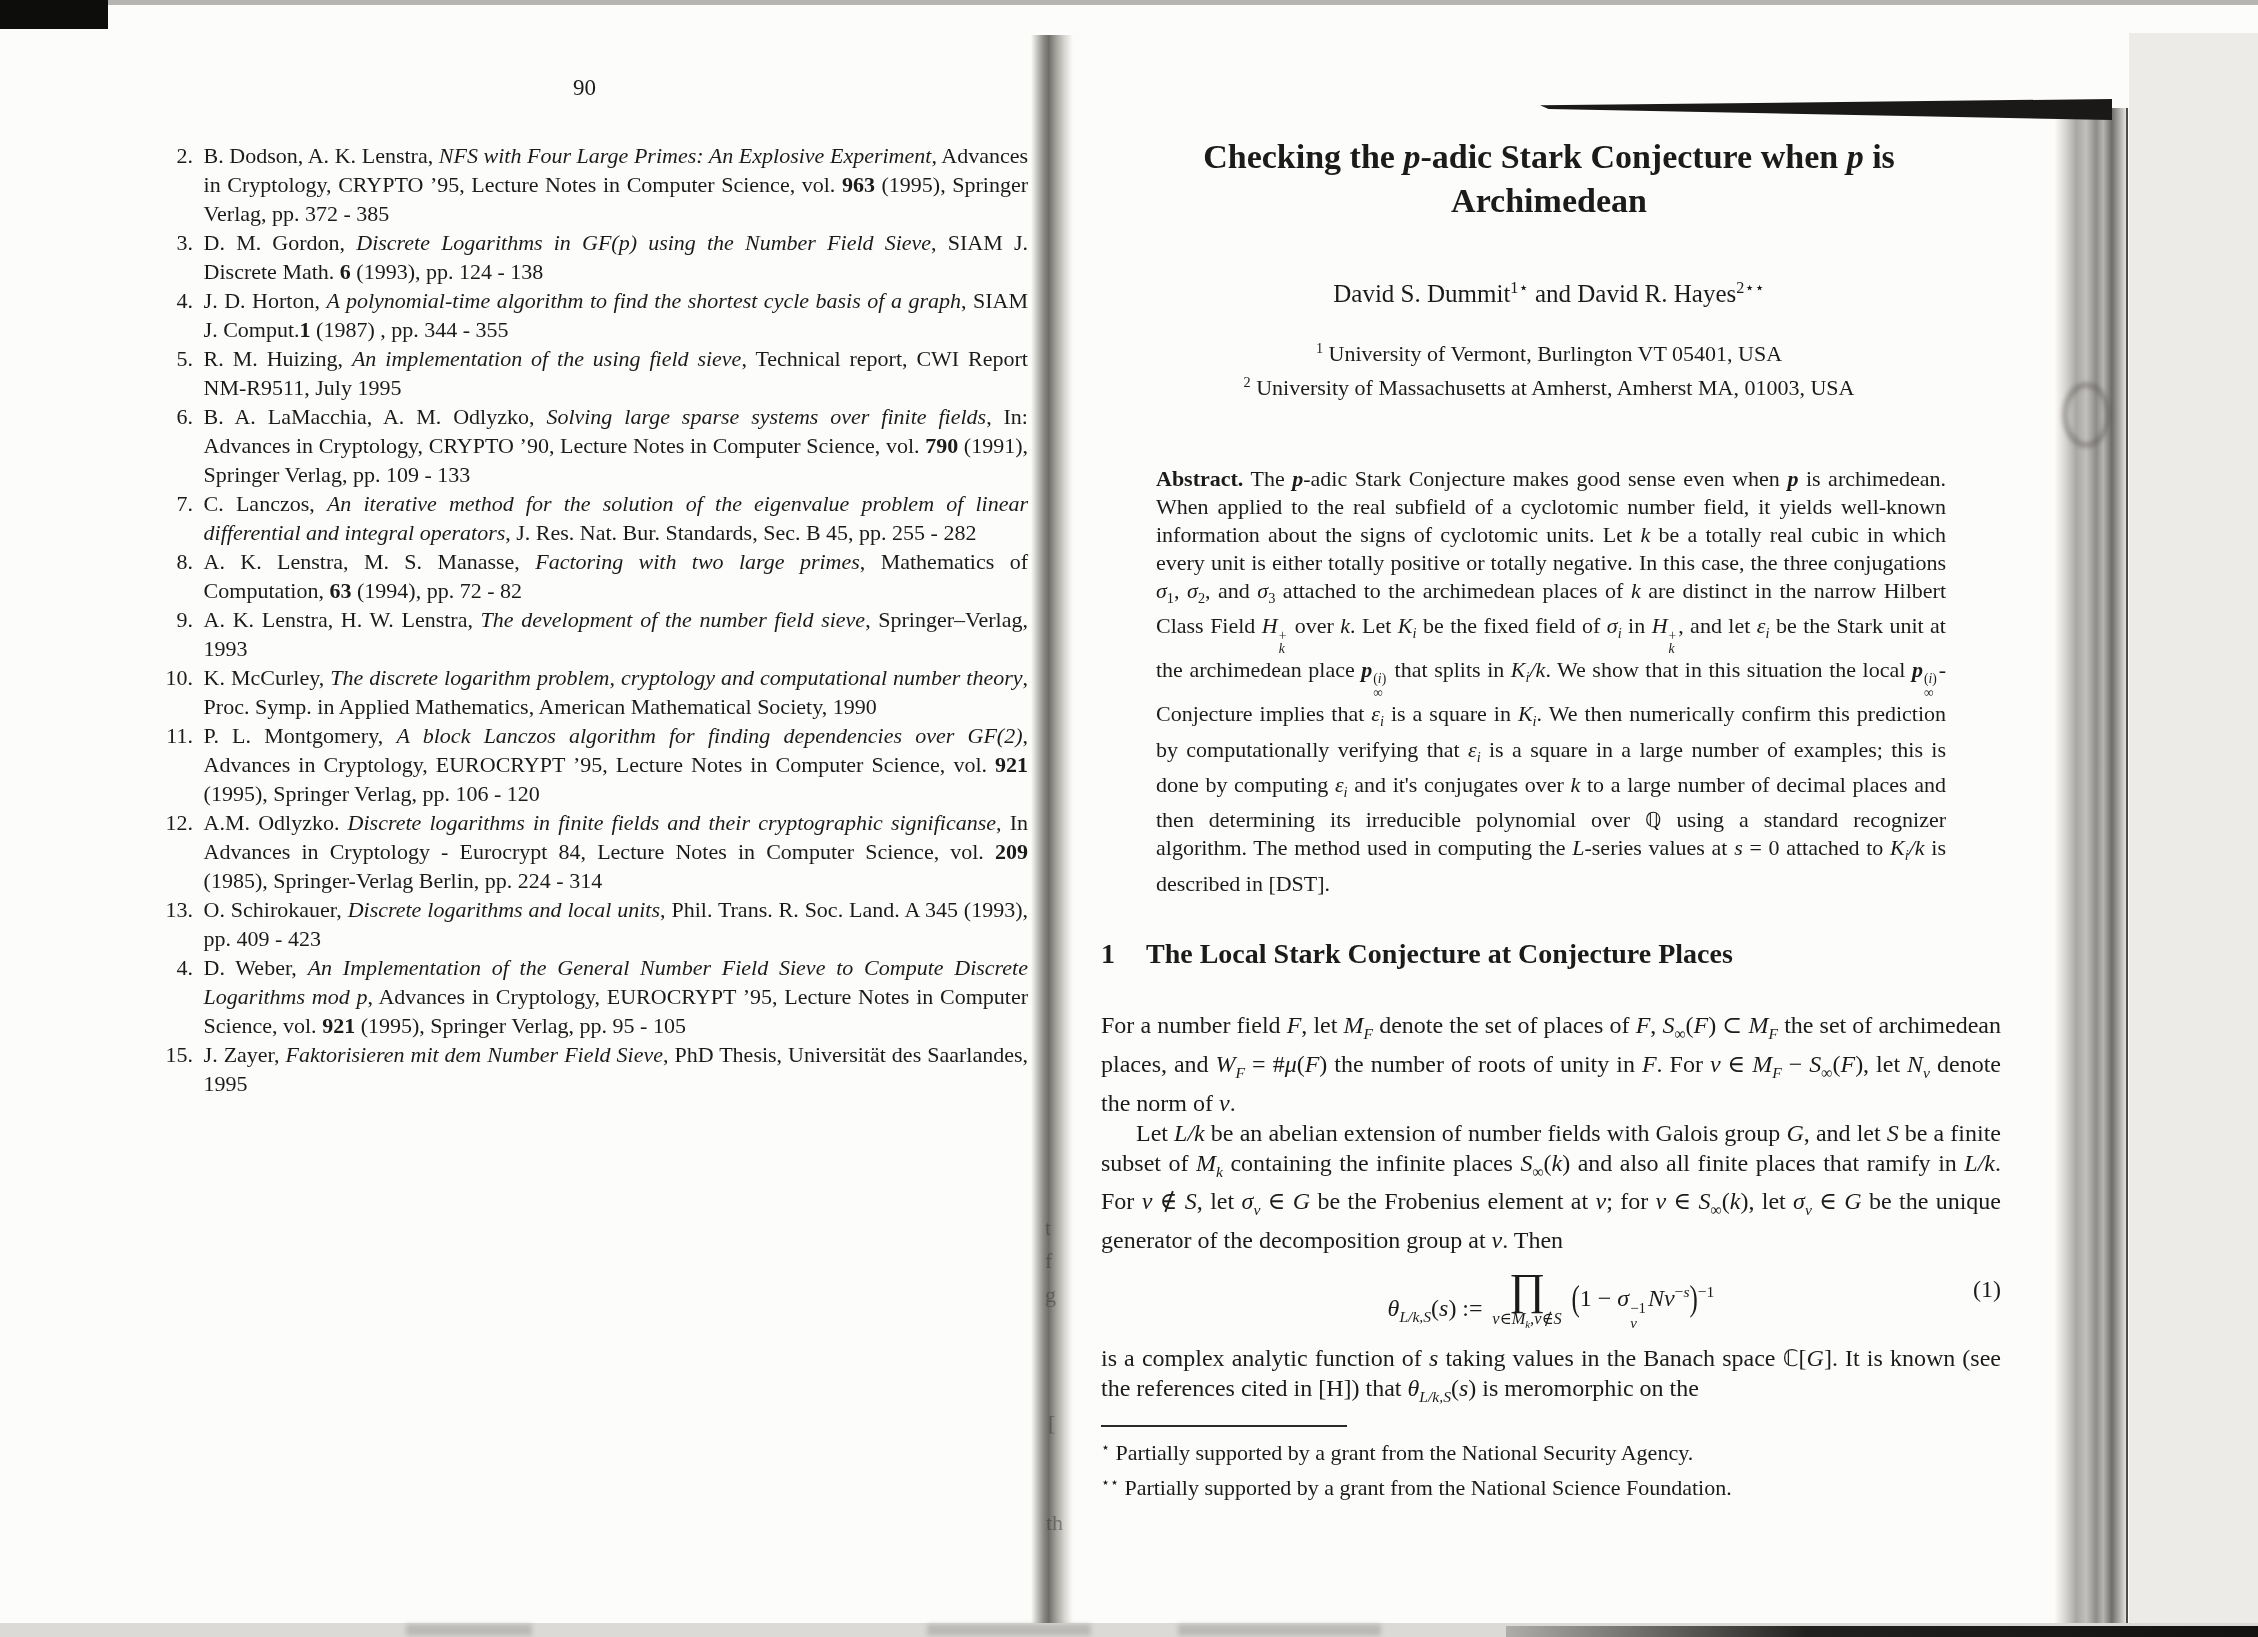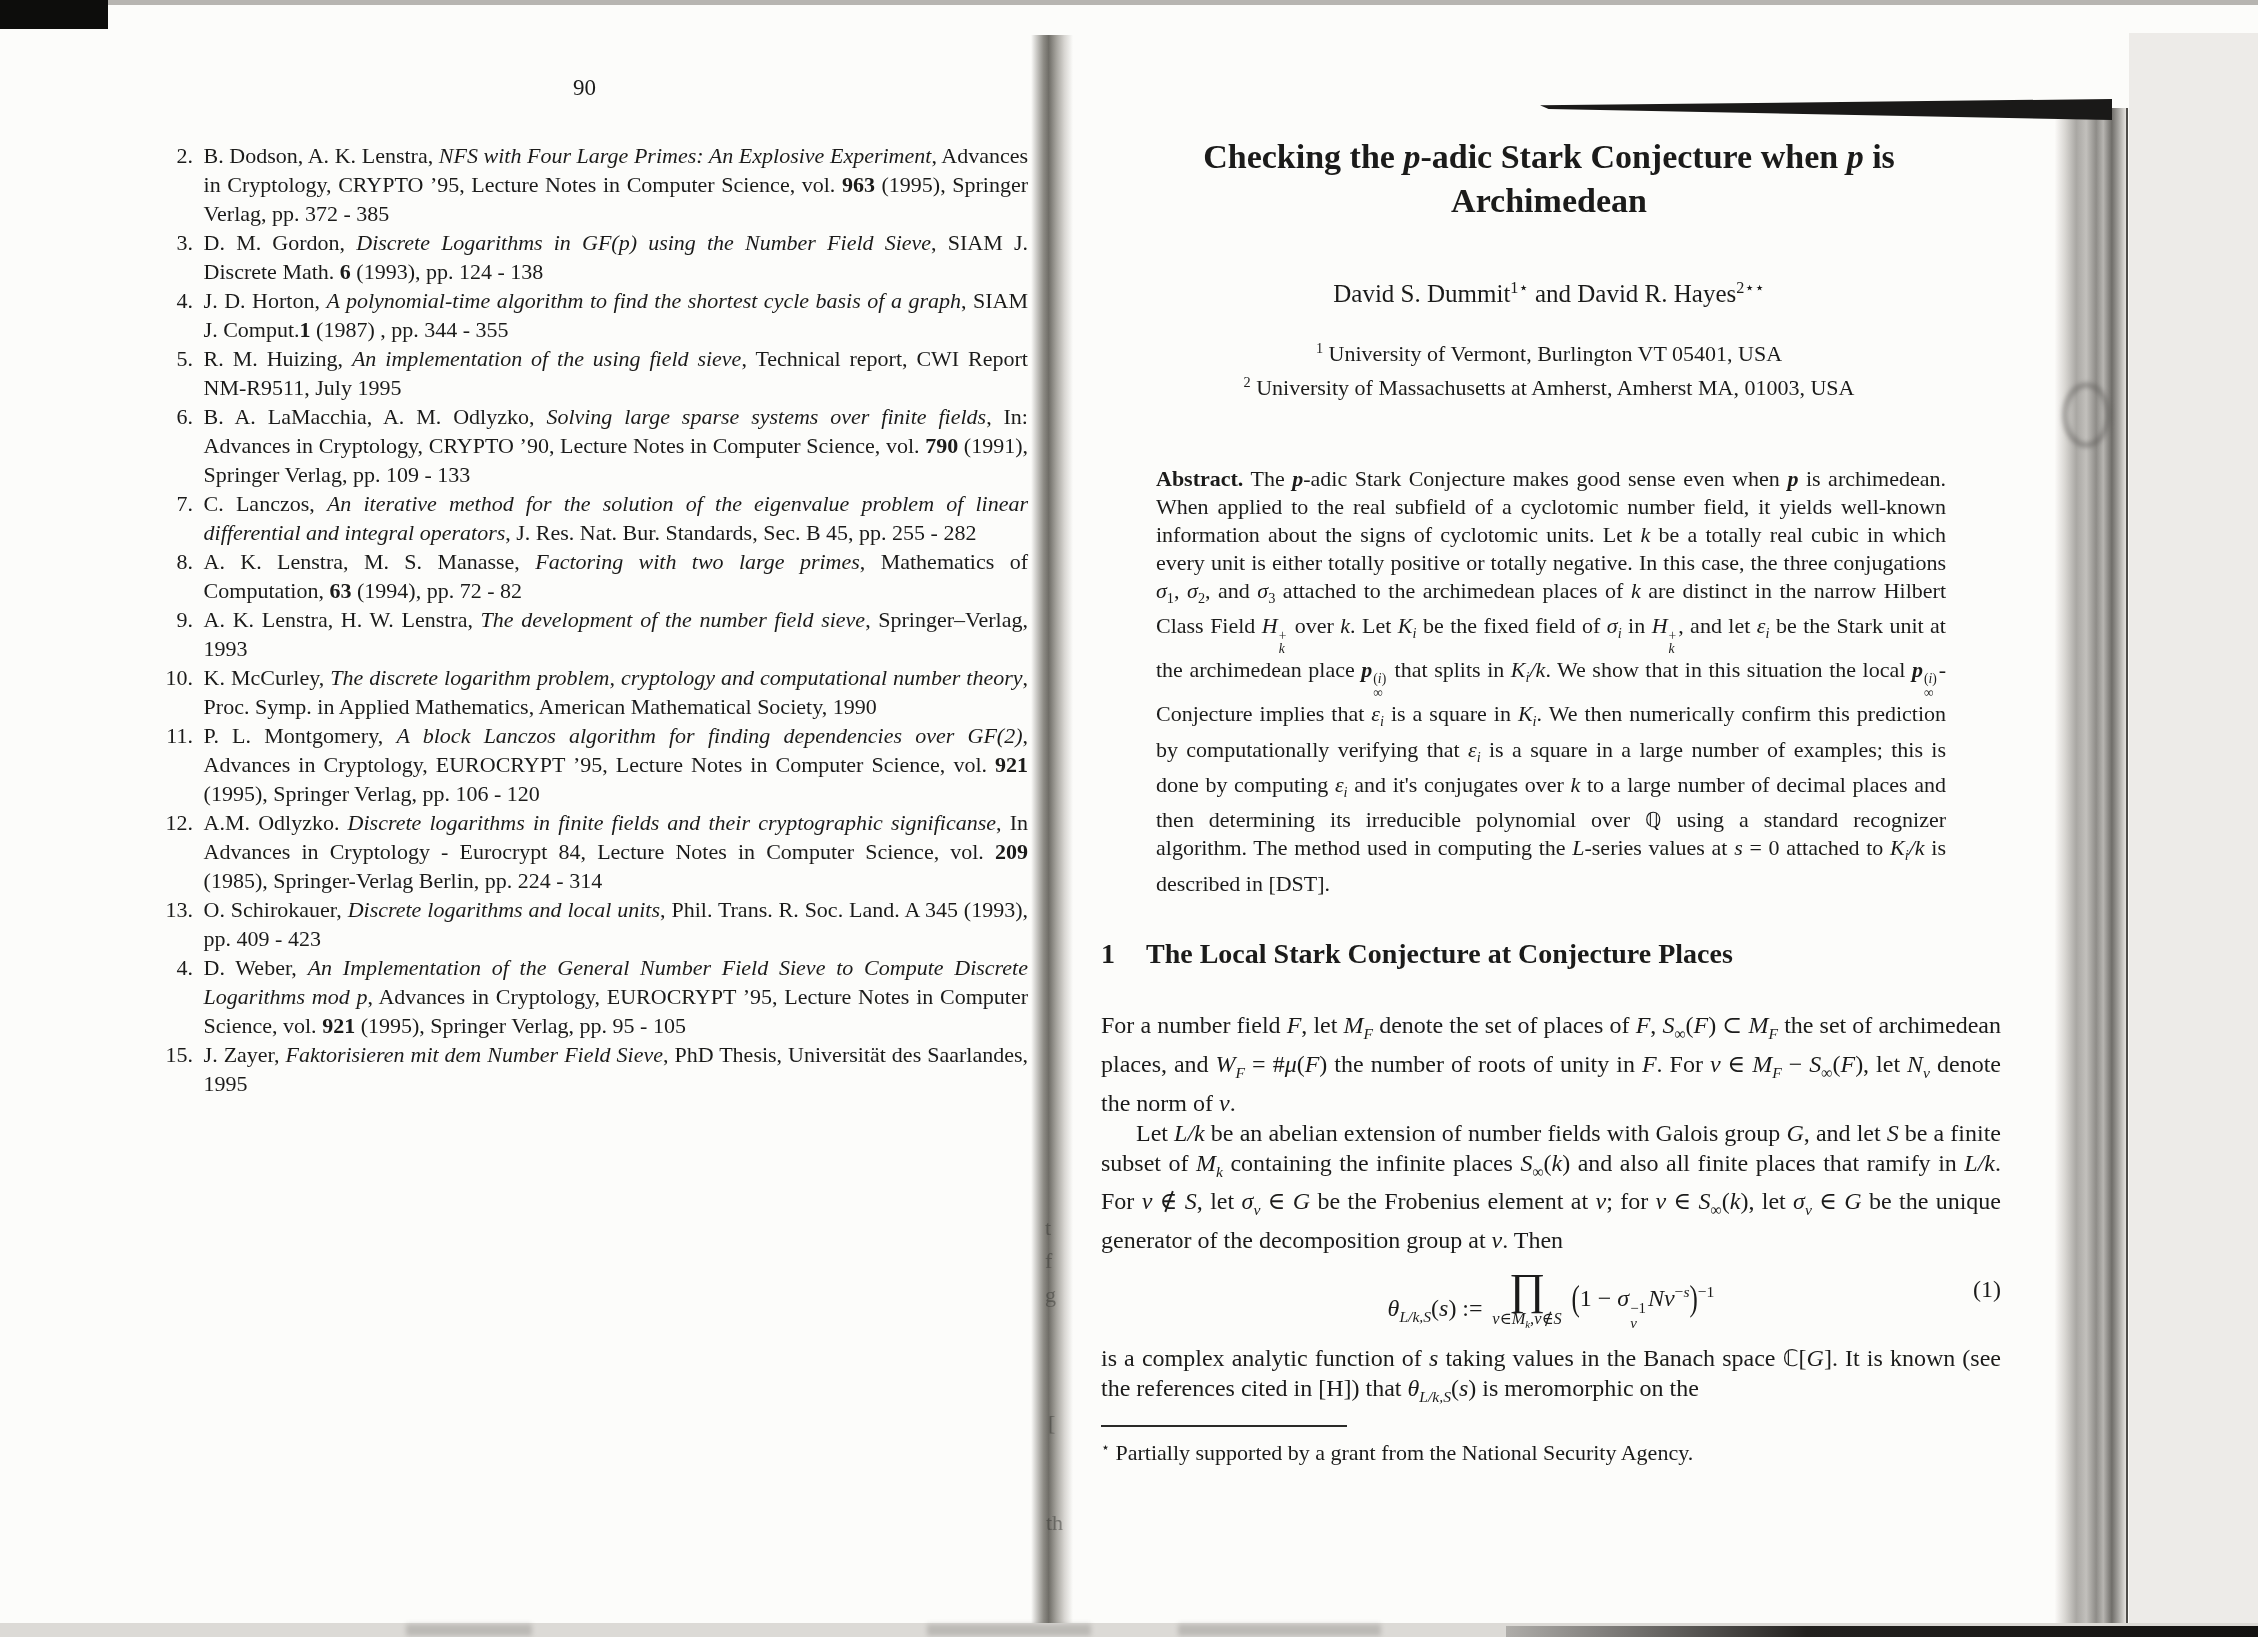--- a/index.html
+++ b/index.html
@@ -187,17 +187,18 @@
               <span><i>v</i></span>
             </span><i>Nv</i><sup>−<i>s</i></sup><span class="bigp">)</span><sup>−1</sup></span>
         <span class="eq-number">(1)</span>
       </div>
 
       <p>is a complex analytic function of <i>s</i> taking values in the Banach space <span class="bb">ℂ</span>[<i>G</i>]. It is known (see the references cited in [H]) that <i>θ</i><sub><i>L/k,S</i></sub>(<i>s</i>) is meromorphic on the</p>
 
       <hr class="fn-rule">
       <div class="footnotes">
         <div><sup>⋆</sup> Partially supported by a grant from the National Security Agency.</div>
+        <div><sup>⋆⋆</sup> Partially supported by a grant from the National Science Foundation.</div>
       </div>
     </div>
   </div>
 </div>
 
 
 </body></html>

